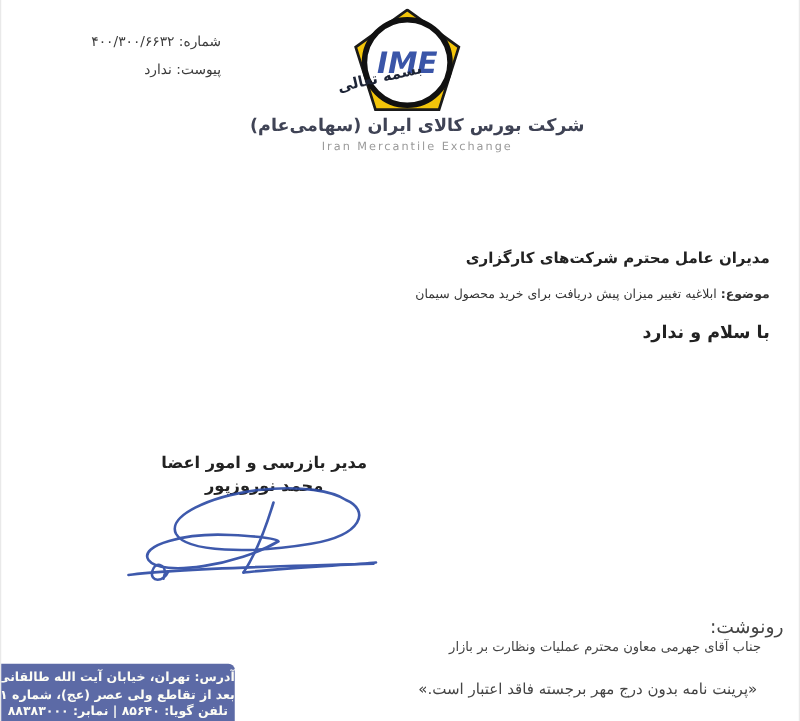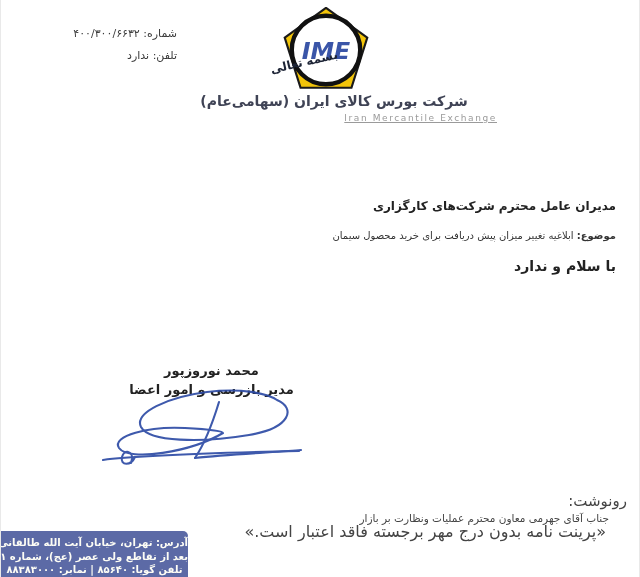--- a/index.html
+++ b/index.html
@@ -19,22 +19,22 @@
   .bismillah {
     position:absolute; top:55px; left:263px; width:80px;
     font-size:12px; font-weight:bold; color:#1d2436;
     transform:rotate(-13deg); text-align:center; white-space:nowrap;
   }
   .company-fa {
     position:absolute; top:93px; left:170px; width:326px; text-align:center;
     font-size:14px; font-weight:bold; color:#3f4355; white-space:nowrap;
   }
   .company-en {
-    position:absolute; top:113px; left:170px; width:326px; text-align:right;
-    font-size:9px; letter-spacing:1.6px; color:#9a9a9a; direction:ltr; white-space:nowrap;text-decoration:underline;
+    position:absolute; top:113px; left:170px; width:326px; text-align:center;
+    font-size:9px; letter-spacing:1.6px; color:#9a9a9a; direction:ltr; white-space:nowrap;
   }
   
   .recipient {
     position:absolute; top:199px; right:23px;
     font-size:12px; font-weight:bold; color:#222; white-space:nowrap;
   }
   .subject {
     position:absolute; top:230px; right:23px;
     font-size:10px; color:#333; white-space:nowrap;
   }
@@ -51,38 +51,38 @@
   .hl { font-weight:bold; text-decoration:underline; text-underline-offset:3px; }
   
   .sig-block {
     position:absolute; top:361px; left:118px; width:185px;
     text-align:center; font-size:13px; font-weight:bold; color:#222; line-height:19px;
   }
   .sig-svg { position:absolute; top:380px; left:90px; width:218px; height:100px; }
   
   .cc-label { position:absolute; top:492px; right:12px; font-size:15px; color:#444; }
   .cc-line  { position:absolute; top:512px; right:30px; font-size:10.5px; color:#444; white-space:nowrap;margin-left:28px; }
-  .quote    { position:absolute; top:522px; right:33px; font-size:16px; color:#444; white-space:nowrap; }
+  .quote    { position:absolute; top:544px; right:33px; font-size:12px; color:#444; white-space:nowrap; }
   
   .banner {
     position:absolute; top:531px; left:0; width:187px; height:46px;
     background:#5c6aa6; border-radius:0 5px 0 0;
     color:#fdfdf5; font-size:10px; font-weight:bold;
     line-height:13.5px; text-align:center; padding-top:5px;
     direction:rtl; white-space:nowrap;
   }
 </style>
 </head>
 <body>
 
 <div id="page">
 
   <div class="meta">
     <div class="row"><span>شماره:</span> <span>۴۰۰/۳۰۰/۶۶۳۲</span></div>
-    <div class="row"><span>تلفن:</span> <span>ندارد</span></div>
+    <div class="row"><span>پیوست:</span> <span>ندارد</span></div>
   </div>
 
   <div class="logo-wrap">
     <svg viewBox="0 0 100 98" width="88" height="86">
       <polygon points="50,1 97,35 79,92 21,92 3,35" fill="#f3c50a" stroke="#1a1a1a" stroke-width="2.5"></polygon>
       <circle cx="50" cy="49" r="39" fill="#ffffff" stroke="#111111" stroke-width="5"></circle>
       <text x="50" y="59" text-anchor="middle" font-family="DejaVu Sans, sans-serif" font-size="27" font-weight="bold" font-style="italic" fill="#3a55a8">IME</text>
     </svg>
   </div>
   <div class="bismillah">بسمه تعالی</div>
@@ -93,22 +93,22 @@
   <div class="recipient">مدیران عامل محترم شرکت‌های کارگزاری</div>
 
   <div class="subject">
     <b>موضوع:</b><span> ابلاغیه تغییر میزان پیش دریافت برای خرید محصول سیمان</span>
   </div>
 
   <div class="salutation">با سلام و ندارد</div>
 
 
   <div class="sig-block">
+    <div>مدیر بازرسی و امور اعضا</div>
     <div>محمد نوروزپور</div>
-    <div>مدیر بازرسی و امور اعضا</div>
   </div>
 
   <svg class="sig-svg" viewBox="0 0 218 100">
     <g fill="none" stroke="#2e4ca5" stroke-width="2.1" stroke-linecap="round" opacity="0.92">
       <path d="M 186,20 C 205,28 200,48 158,55 C 110,63 58,62 50,47 C 43,33 76,17 116,12 C 150,8 176,13 186,20 Z"></path>
       <path d="M 132,53 C 100,72 38,82 28,68 C 20,56 58,46 94,48 C 116,49 132,51 132,53 Z"></path>
       <path d="M 128,22 C 121,45 112,66 104,78"></path>
       <path d="M 104,78 C 140,74 190,72 210,70"></path>
       <path d="M 12,80 C 40,76 120,73 208,71"></path>
       <path d="M 44,77 c -4,9 -15,9 -13,0 c 2,-8 11,-6 10,2 l -1,4"></path>

